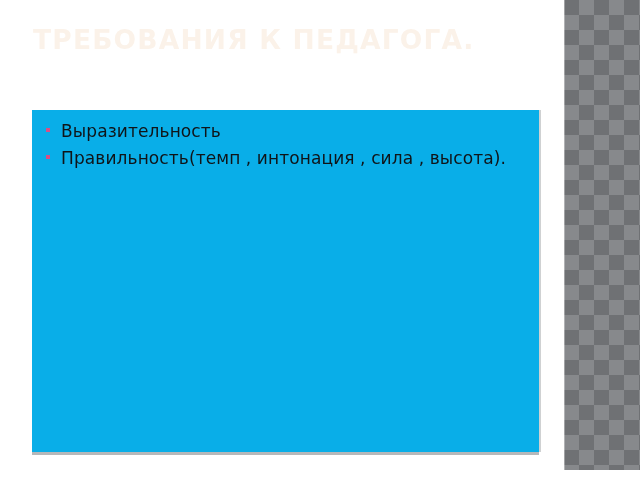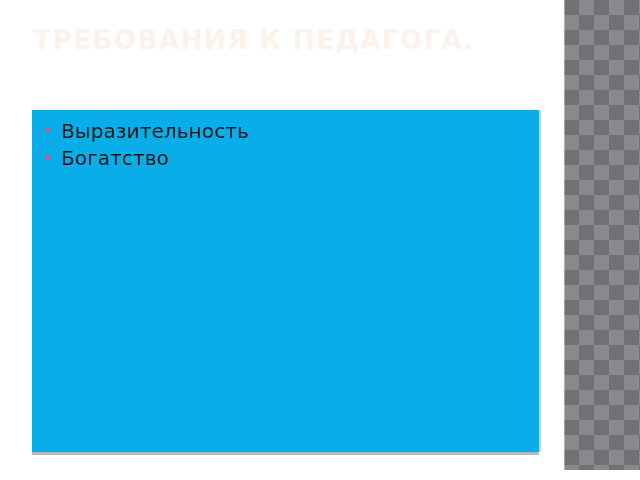--- a/index.html
+++ b/index.html
@@ -55,21 +55,21 @@
   ul.bullet-list {
     list-style: none;
     margin: 0;
     padding: 0;
   }
 
   li.bullet-item {
     position: relative;
     padding-left: 21px;
     margin: 0 0 1px 0;
-    font-size: 20px;
+    font-size: 17px;
     line-height: 25.5px;
     color: #101418;
     letter-spacing: 0.1px;
   }
 
   li.bullet-item .bullet-marker {
     position: absolute;
     left: 6px;
     top: 9px;
     width: 4px;
@@ -112,25 +112,25 @@
   <div id="slide-title">Требования к педагога.</div>
 
   <div id="content-panel">
     <ul class="bullet-list">
 
       <li class="bullet-item">
         <span class="bullet-marker"></span>
         <span class="bullet-text">Выразительность</span>
       </li>
 
-
       <li class="bullet-item">
         <span class="bullet-marker"></span>
-        <span class="bullet-text">Богатство</span>
+        <span class="bullet-text">Правильность(темп , интонация , сила , высота).</span>
       </li>
+
 
 
     </ul>
   </div>
 
   <div id="decor-pattern">
     <div class="decor-edge-left"></div>
   </div>
 
 </div>

